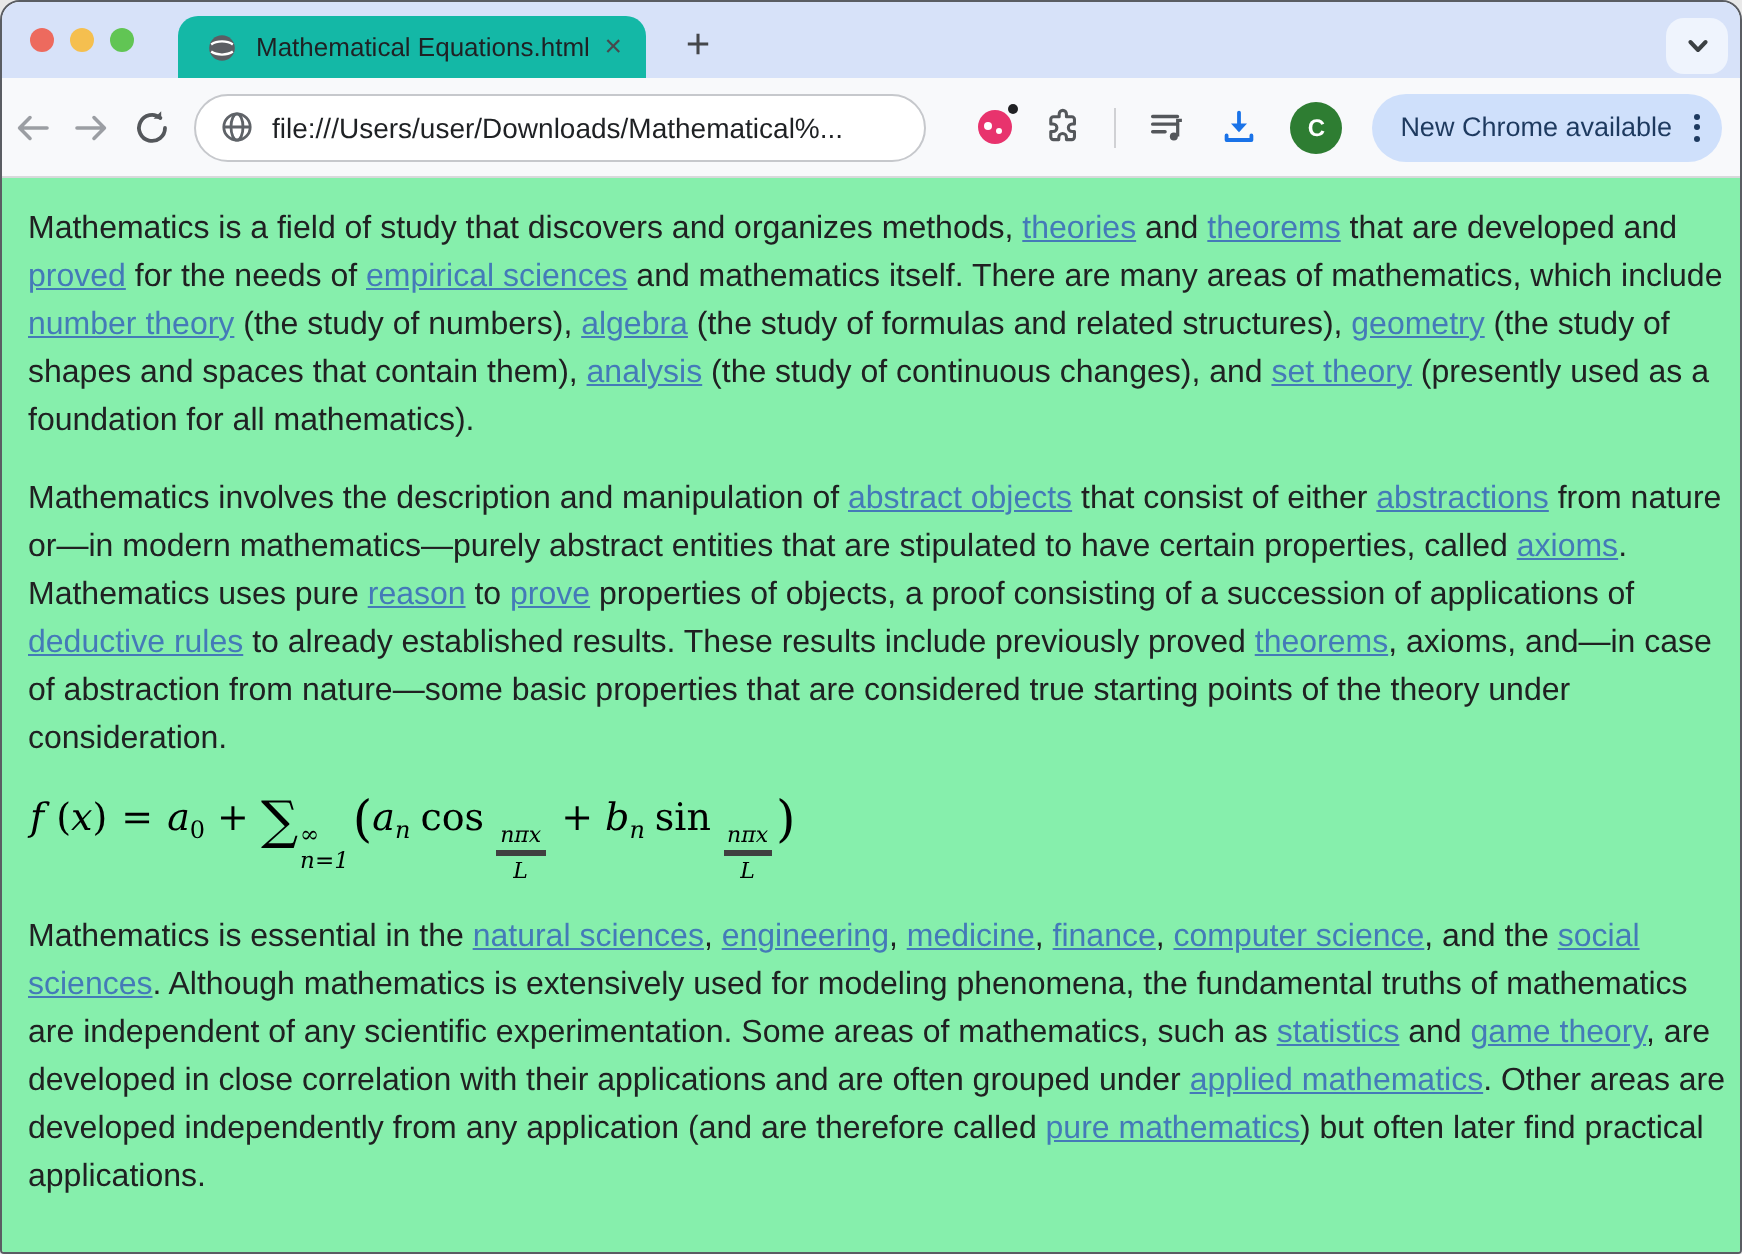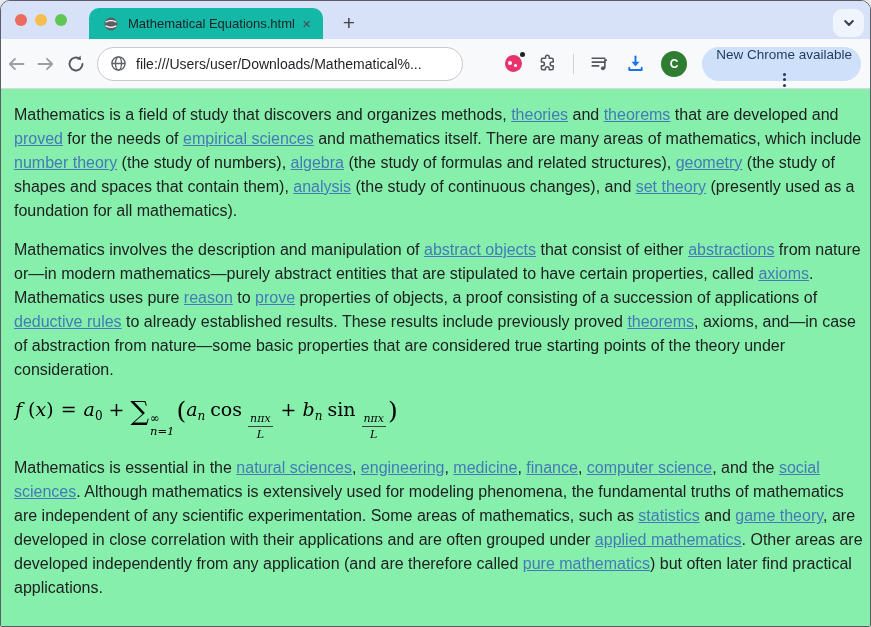--- a/index.html
+++ b/index.html
@@ -34,42 +34,42 @@
   .tools { margin-left:auto; display:flex; align-items:center; gap:15px; }
   .toolbtn { display:flex; align-items:center; justify-content:center; cursor:pointer; position:relative; }
   .divider { width:1px; height:20px; background:#d0d1d4; }
   .ext-pink { width:17px; height:17px; border-radius:50%; position:relative; }
   .ext-pink .d1 { position:absolute; left:3px; top:6px; width:4px; height:4px; border-radius:50%; background:#fff; }
   .ext-pink .d2 { position:absolute; left:9px; top:9px; width:3px; height:3px; border-radius:50%; background:#fff; }
   .ext-badge { position:absolute; right:-3px; top:-3px; width:5px; height:5px; border-radius:50%; background:#202124; }
   .avatar { width:26px; height:26px; border-radius:50%; color:#fff; font-size:12px; font-weight:bold;
     display:flex; align-items:center; justify-content:center; cursor:pointer; }
   .update-pill { height:34px; border-radius:17px; display:flex; align-items:center; gap:9px;
-    padding:0 9px 0 14px; font-size:13.5px; cursor:pointer;flex-direction:column; }
+    padding:0 9px 0 14px; font-size:13.5px; cursor:pointer; }
   .kebab { display:flex; flex-direction:column; gap:2.5px; padding:2px; cursor:pointer; }
   .kebab i { width:3px; height:3px; border-radius:50%; display:block; }
   
   .content { height:539px; background:#86efac; padding:14px 0 0 13px; box-sizing:border-box; overflow:hidden;
     font-size:16px; line-height:24px; color:#202122; }
   .para { margin:0 0 15px 0; }
   .wlink { color:#447ab8; text-decoration:underline; cursor:pointer; }
   .equation { margin:15px 0 15px 1px; font-family:"DejaVu Serif",serif; font-size:19px; color:#000; white-space:nowrap; }
   .mi { font-style:italic; }
   .rel { margin:0 7px; }
   .plusop { margin:0 6px; }
   .supn { font-size:12.5px; vertical-align:6px; }
   .sb { font-size:12px; vertical-align:-4px; font-style:italic; }
   .sb0 { font-size:12px; vertical-align:-4px; }
   .sum { font-size:26px; vertical-align:-4px; }
   .sumlims { display:inline-flex; flex-direction:column; align-items:flex-start; font-size:11.5px; line-height:1.12; vertical-align:-6px; margin:0 2px 0 1px; }
   .sumlims .low { font-style:italic;text-align:center; }
   .bigp { font-size:25px; vertical-align:-3px; }
   .fn { margin:0 4px 0 5px; }
   .frac { display:inline-flex; flex-direction:column; align-items:center; font-size:11px; line-height:1.2; vertical-align:-6px; margin:0 2px; }
-  .frac .num { font-style:italic; border-bottom:1px solid #404040; padding:0 2px 1px; }
+  .frac .num { font-style:italic; border-bottom:3px solid #404040; padding:0 2px 1px; }
   .frac .den { font-style:italic; padding-top:1px; }
   svg { display:block; }
 </style>
 </head>
 <body>
 
 <div class="window">
 
   <div class="tabstrip">
     <div class="traffic-lights">

